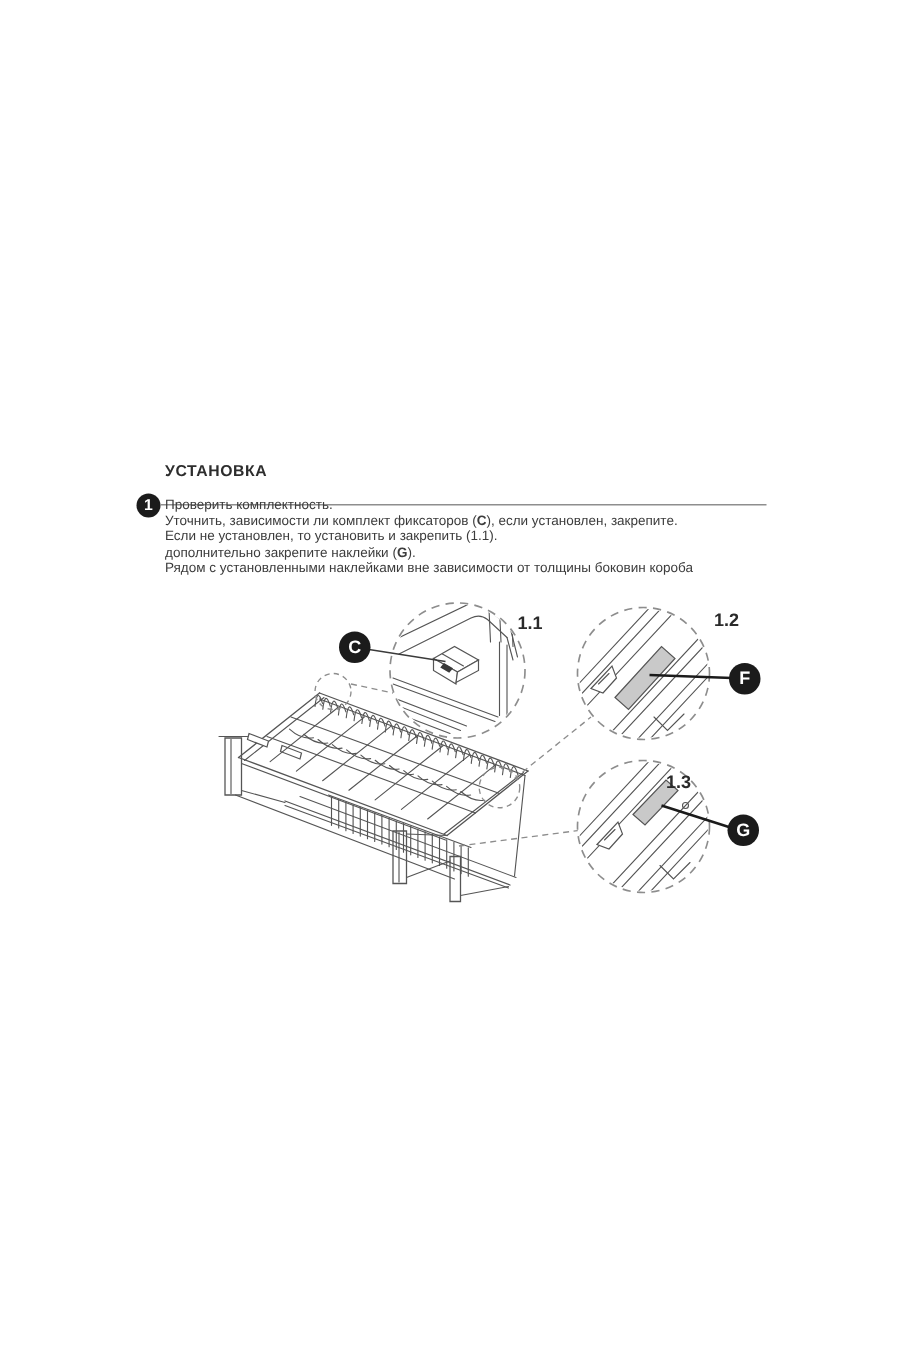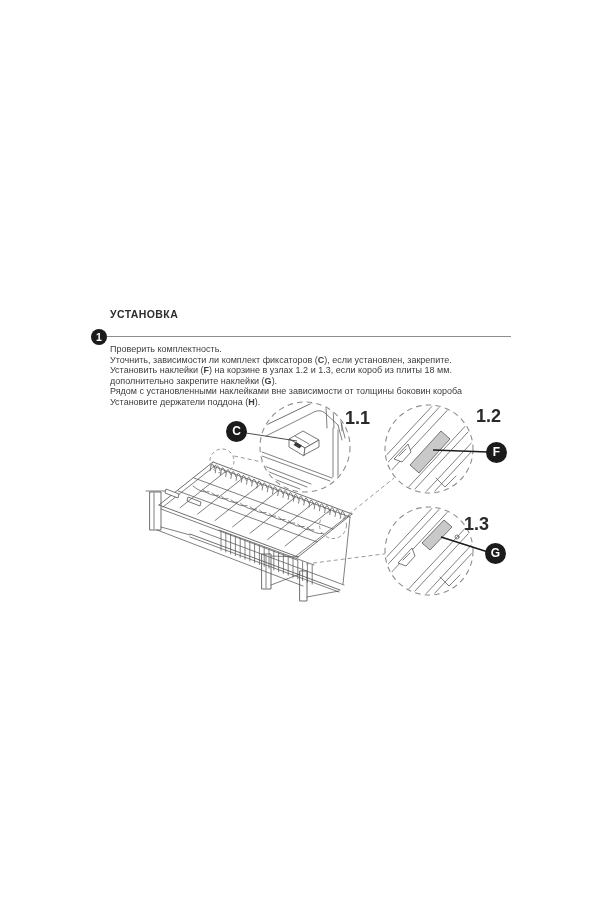--- a/index.html
+++ b/index.html
@@ -8,25 +8,25 @@
   html,body{margin:0;padding:0;background:#fff;}
   #page{position:relative;width:600px;height:900px;background:#fff;overflow:hidden;
         font-family:"Liberation Sans",sans-serif;}
   #diagram-svg{position:absolute;left:0;top:0;}
   .title{position:absolute;left:110px;top:308px;font-size:10.5px;font-weight:bold;
          letter-spacing:.4px;color:#2d2d2d;}
   .step-badge{position:absolute;left:91px;top:329px;width:16px;height:16px;border-radius:50%;
          background:var(--badge);color:#fff;font-size:10.5px;font-weight:bold;text-align:center;
          line-height:16px;}
   .step-rule{position:absolute;left:107px;top:336px;width:404px;height:1px;background:#8e8e8e;}
-  .instructions{position:absolute;left:110px;top:344px;width:400px;font-size:9px;
+  .instructions{position:absolute;left:110px;top:331px;width:400px;font-size:9px;
          line-height:10.6px;color:var(--text);}
   .instr-line .b{font-weight:bold;}
-  .detail-label{position:absolute;font-size:18px;font-weight:bold;color:#2a2a2a;}
-  #lbl-11{left:345px;top:408px;} #lbl-12{left:476px;top:406px;} #lbl-13{left:464px;top:514px;}
+  .detail-label{position:absolute;font-size:12px;font-weight:bold;color:#2a2a2a;}
+  #lbl-11{left:345px;top:408px;} #lbl-12{left:476px;top:406px;} #lbl-13{left:444px;top:514px;}
   .callout-badge{position:absolute;width:21px;height:21px;border-radius:50%;background:var(--badge);
          color:#fff;font-size:12px;font-weight:bold;text-align:center;line-height:21px;}
   #badge-c{left:226px;top:421px;} #badge-f{left:486px;top:442px;} #badge-g{left:485px;top:543px;}
   
   .w{stroke:var(--line);stroke-width:.75;fill:none;stroke-linecap:round;}
   .w2{stroke:var(--line);stroke-width:.85;fill:none;stroke-linecap:round;}
   .wfill{fill:#fff;stroke:var(--line);stroke-width:.8;}
   .dash{stroke:var(--dashed);stroke-dasharray:3.5,2.8;fill:none;stroke-width:.9;}
   .dldr{stroke:var(--dashed);stroke-dasharray:4,3;fill:none;stroke-width:.9;}
   .dcirc{stroke:var(--dashed);stroke-dasharray:5.5,4.2;fill:#fff;stroke-width:1.1;}
@@ -228,24 +228,23 @@
     <path class="ldr-bold" d="M433,450 L488,452"></path>
     <path class="ldr-bold" d="M441,537 L488,552"></path>
   </svg>
 
   <div class="title">УСТАНОВКА</div>
   <div class="step-badge">1</div>
   <div class="step-rule"></div>
   <div class="instructions">
       <div class="instr-line"><span>Проверить комплектность.</span></div>
       <div class="instr-line"><span>Уточнить, зависимости ли комплект фиксаторов (</span><span class="b">C</span><span>), если установлен, закрепите.</span></div>
-      <div class="instr-line"><span>Установить наклейки (</span><span class="b">F</span><span>) на корзине в узлах 1.2 и 1.3, если короб из плиты 18 мм.</span></div>
+      <div class="instr-line"><span>Если не установлен, то установить и закрепить (1.1).</span></div>
       <div class="instr-line"><span>дополнительно закрепите наклейки (</span><span class="b">G</span><span>).</span></div>
       <div class="instr-line"><span>Рядом с установленными наклейками вне зависимости от толщины боковин короба</span></div>
-      <div class="instr-line"><span>Установите держатели поддона (</span><span class="b">H</span><span>).</span></div>
     </div>
 
   <div class="detail-label" id="lbl-11">1.1</div>
   <div class="detail-label" id="lbl-12">1.2</div>
   <div class="detail-label" id="lbl-13">1.3</div>
 
   <div class="callout-badge" id="badge-c">C</div>
   <div class="callout-badge" id="badge-f">F</div>
   <div class="callout-badge" id="badge-g">G</div>
 </div>

